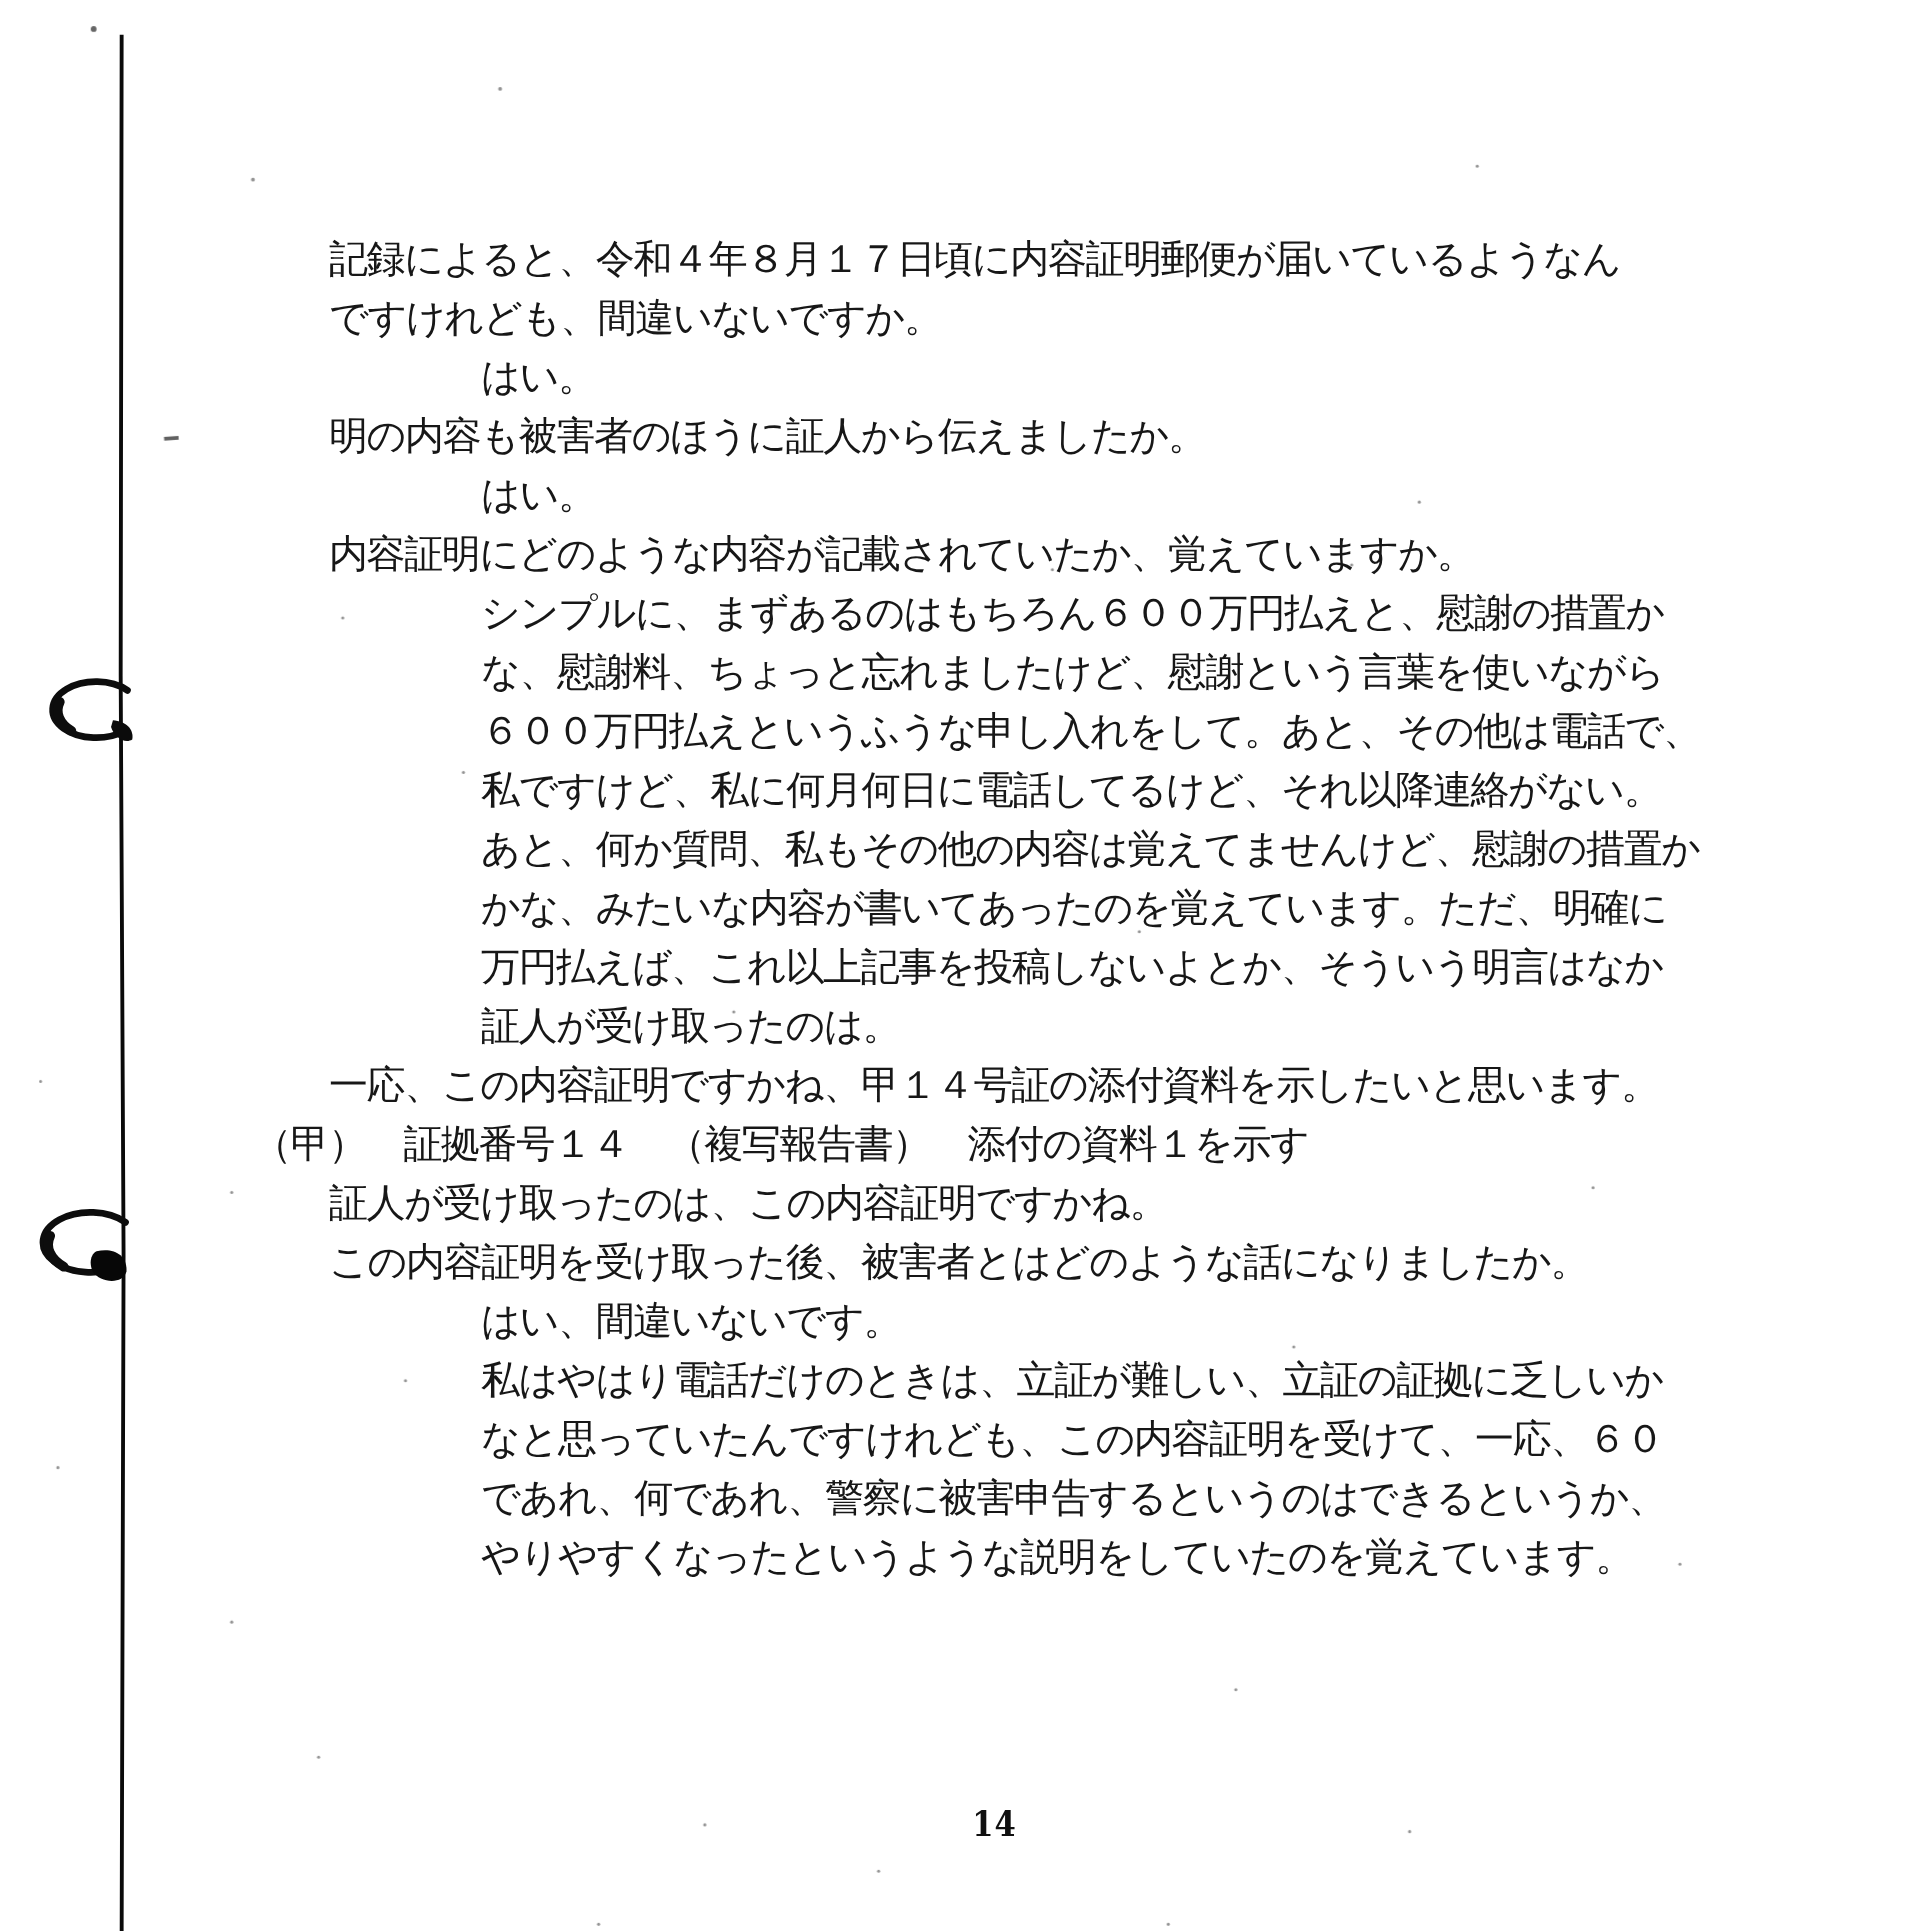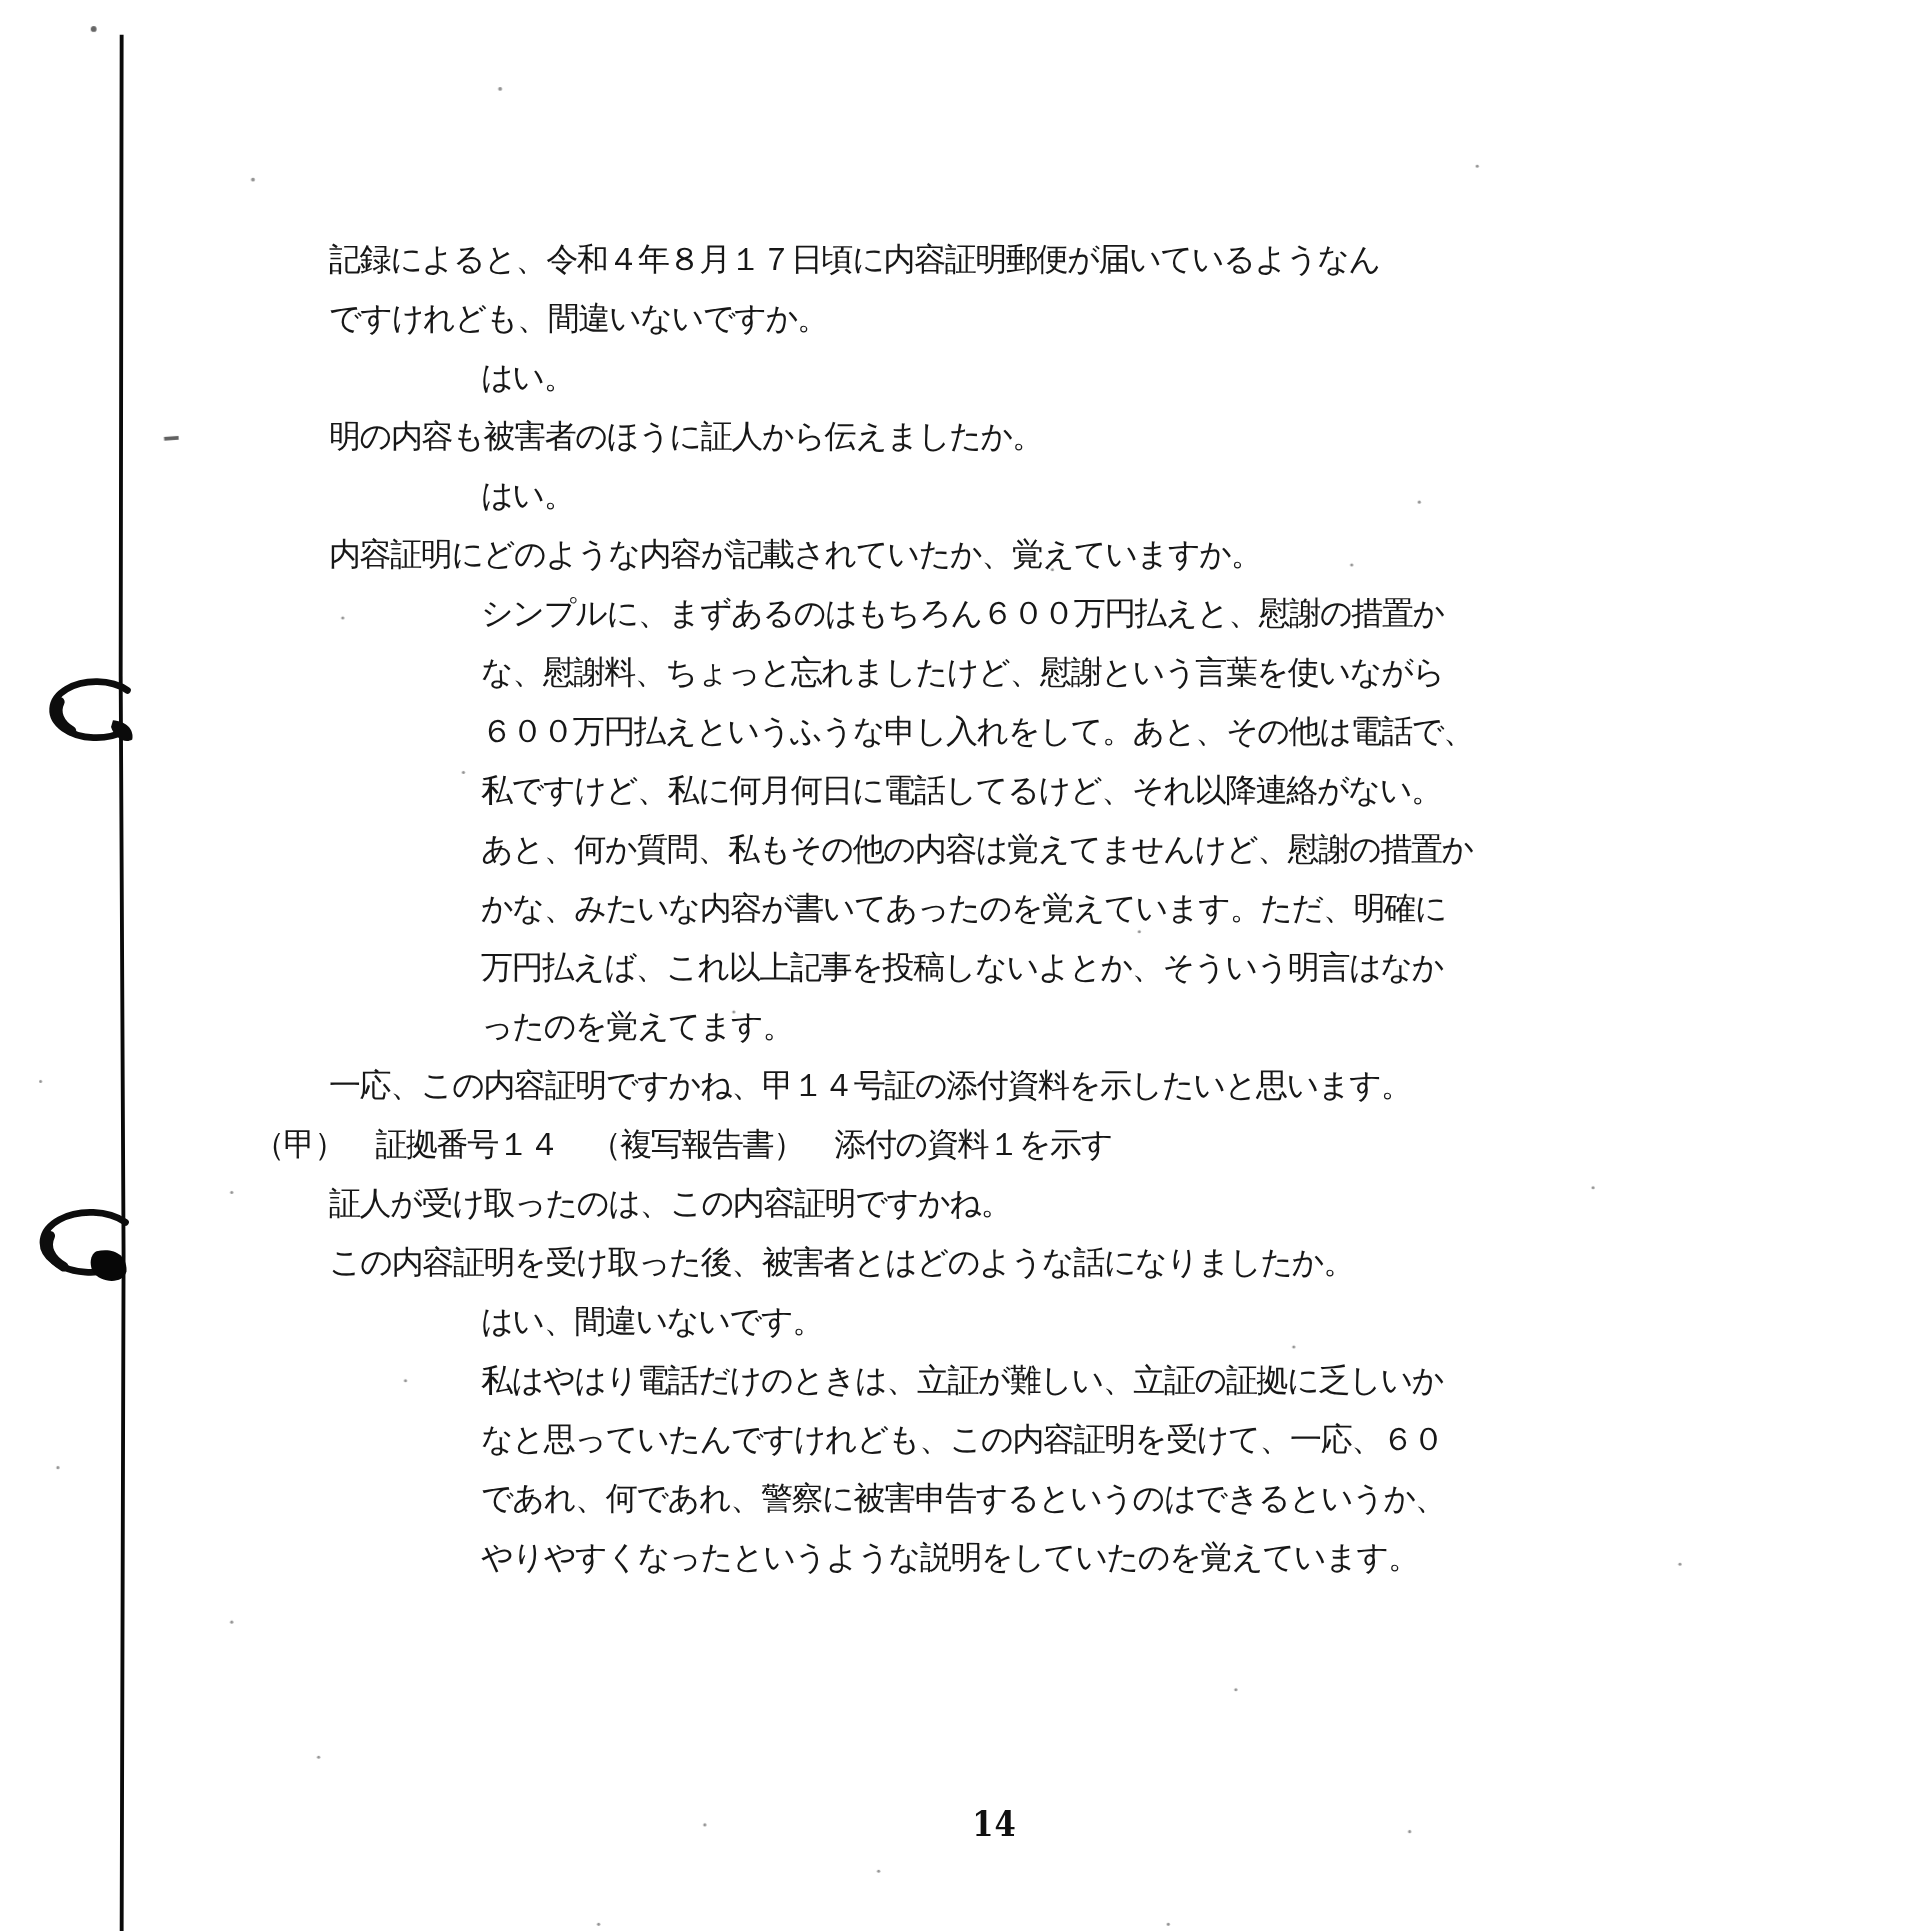--- a/index.html
+++ b/index.html
@@ -29,21 +29,21 @@
   }
   .transcript {
     position: absolute;
     top: 230px;
     left: 0;
     width: 1931px;
   }
   .line {
     height: 59px;
     line-height: 59px;
-    font-size: 32px;
+    font-size: 39px;
     letter-spacing: -1.4px;
     white-space: pre;
     color: #171717;
     text-rendering: geometricPrecision;
   }
   .ind0 { padding-left: 253px; }
   .ind1 { padding-left: 329px; }
   .ind2 { padding-left: 434px; margin-left: 47px; }
   .page-number {
     position: absolute;
@@ -117,21 +117,21 @@
       <div class="line ind1">明の内容も被害者のほうに証人から伝えましたか。</div>
       <div class="line ind2">はい。</div>
       <div class="line ind1">内容証明にどのような内容が記載されていたか、覚えていますか。</div>
       <div class="line ind2">シンプルに、まずあるのはもちろん６００万円払えと、慰謝の措置か</div>
       <div class="line ind2">な、慰謝料、ちょっと忘れましたけど、慰謝という言葉を使いながら</div>
       <div class="line ind2">６００万円払えというふうな申し入れをして。あと、その他は電話で、</div>
       <div class="line ind2">私ですけど、私に何月何日に電話してるけど、それ以降連絡がない。</div>
       <div class="line ind2">あと、何か質問、私もその他の内容は覚えてませんけど、慰謝の措置か</div>
       <div class="line ind2">かな、みたいな内容が書いてあったのを覚えています。ただ、明確に</div>
       <div class="line ind2">万円払えば、これ以上記事を投稿しないよとか、そういう明言はなか</div>
-      <div class="line ind2">ったのを覚えてます。</div>
+      <div class="line ind2">証人が受け取ったのは。</div>
       <div class="line ind1">一応、この内容証明ですかね、甲１４号証の添付資料を示したいと思います。</div>
       <div class="line ind0">（甲）　証拠番号１４　（複写報告書）　添付の資料１を示す</div>
       <div class="line ind1">証人が受け取ったのは、この内容証明ですかね。</div>
       <div class="line ind1">この内容証明を受け取った後、被害者とはどのような話になりましたか。</div>
       <div class="line ind2">はい、間違いないです。</div>
       <div class="line ind2">私はやはり電話だけのときは、立証が難しい、立証の証拠に乏しいか</div>
       <div class="line ind2">なと思っていたんですけれども、この内容証明を受けて、一応、６０</div>
       <div class="line ind2">であれ、何であれ、警察に被害申告するというのはできるというか、</div>
       <div class="line ind2">やりやすくなったというような説明をしていたのを覚えています。</div>
     </div>

